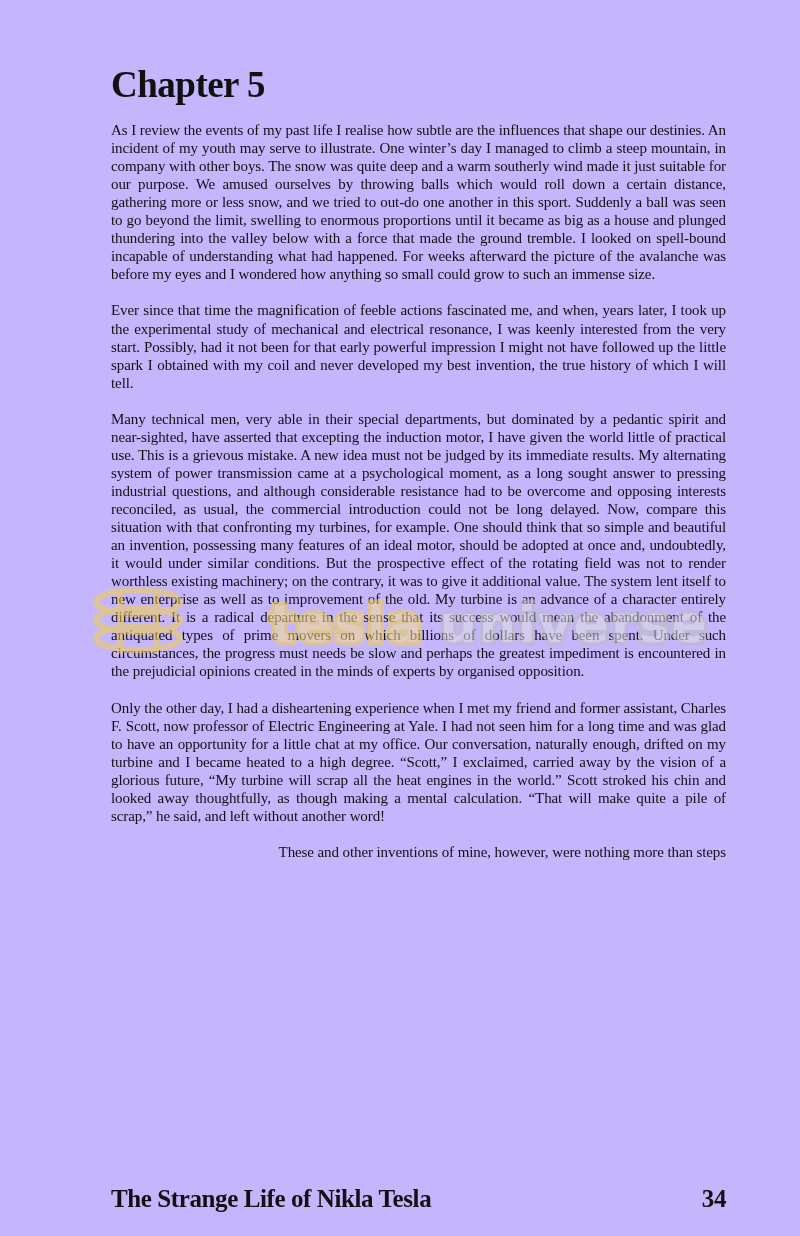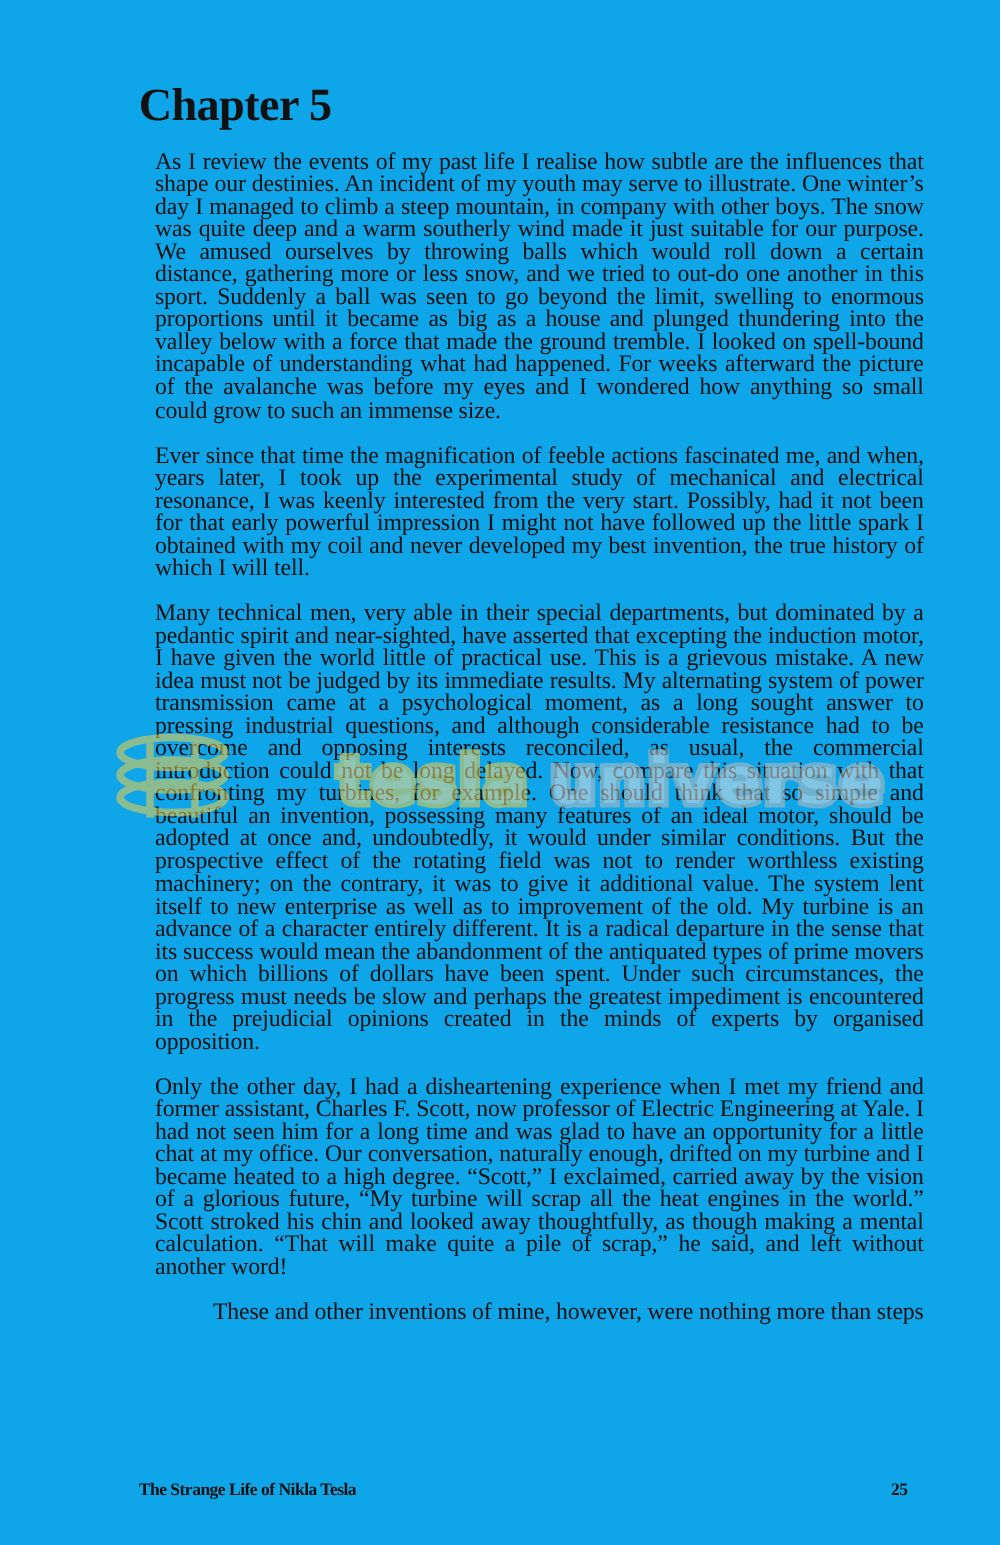--- a/index.html
+++ b/index.html
@@ -1,37 +1,37 @@
 <!DOCTYPE html>
 <html><head>
 <meta charset="utf-8">
 <style>
   html, body { margin: 0; padding: 0; background: #ffffff; }
   body { width: 800px; height: 1236px; position: relative; overflow: hidden; }
   .page {
     position: absolute; left: 0; top: 0; width: 800px; height: 1236px;
-    background: #0ea5e9; color: #111;
+    background: #c4b5fd; color: #111;
     font-family: "Liberation Serif", "DejaVu Serif", serif;
   }
   .chapter-title {
     position: absolute; left: 111px; top: 66px;
     font-family: "Liberation Serif", serif;
     font-weight: bold; font-size: 37px; letter-spacing: -0.5px;
     margin: 0; line-height: 1;
   }
   .body-text {
-    position: absolute; left: 124px; top: 121px; width: 615px;
-    font-size: 19px; line-height: 18.05px; text-align: justify;
+    position: absolute; left: 111px; top: 121px; width: 615px;
+    font-size: 15px; line-height: 18.05px; text-align: justify;
     letter-spacing: -0.1px;
   }
   .body-text p { margin: 0 0 18.05px 0; }
   .footer {
     position: absolute; left: 111px; top: 1185px; width: 615px;
     display: flex; justify-content: space-between; align-items: baseline;
-    font-weight: bold; font-size: 14px; letter-spacing: -0.4px;
+    font-weight: bold; font-size: 25px; letter-spacing: -0.4px;
   }
   .watermark {
     position: absolute; left: 90px; top: 580px; width: 640px; height: 85px;
     pointer-events: none; opacity: 0.55;
   }
 </style>
 </head>
 <body>
 
 <div class="page">
@@ -53,15 +53,15 @@
       <path d="M30 14 V74 M66 14 V74 M30 30 H66"></path>
     </g>
     <text x="180" y="62" font-family="DejaVu Sans, sans-serif" font-weight="bold" font-size="52" fill="none" stroke="#f2cf4a" stroke-width="7" letter-spacing="2">tesla</text>
     <text x="180" y="62" font-family="DejaVu Sans, sans-serif" font-weight="bold" font-size="52" fill="#f8e08a" letter-spacing="2">tesla</text>
     <text x="350" y="62" font-family="DejaVu Sans, sans-serif" font-weight="bold" font-size="52" fill="none" stroke="#bdbdbd" stroke-width="7" letter-spacing="2">universe</text>
     <text x="350" y="62" font-family="DejaVu Sans, sans-serif" font-weight="bold" font-size="52" fill="#e0e0e0" letter-spacing="2">universe</text>
   </svg>
 
   <div class="footer">
     <span>The Strange Life of Nikla Tesla</span>
-    <span>25</span>
+    <span>34</span>
   </div>
 </div>
 
 </body></html>

